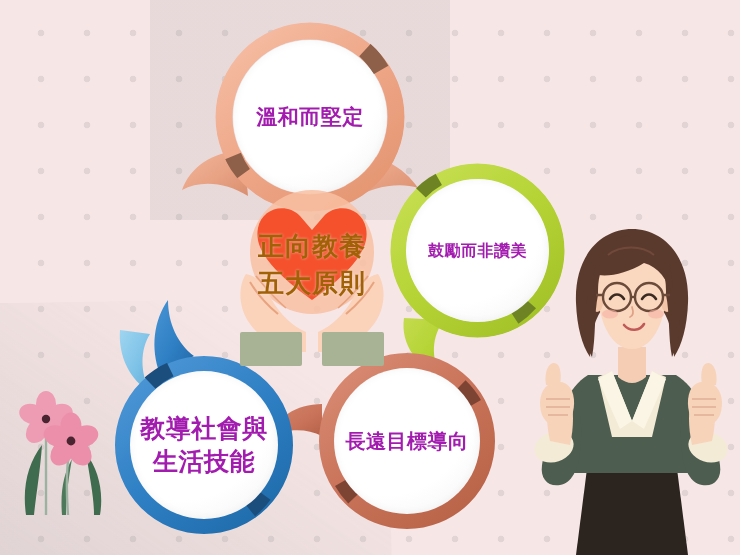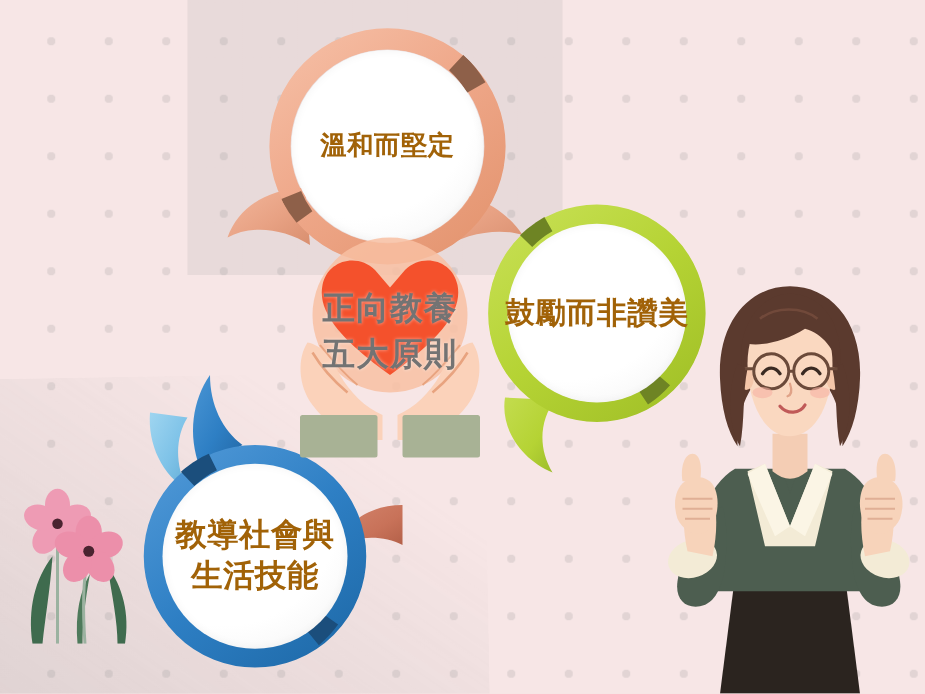--- a/index.html
+++ b/index.html
@@ -53,49 +53,49 @@
   .ring{
     position:absolute;inset:0;border-radius:50%;
   }
   .ring-inner{
     position:absolute;border-radius:50%;
     background:radial-gradient(circle at 34% 26%, #ffffff 0%, #ffffff 62%, #f2f2f2 100%);
     box-shadow:inset 0 0 8px rgba(0,0,0,.05);
   }
   .node-label{
     position:absolute;inset:0;display:flex;align-items:center;justify-content:center;
-    text-align:center;color:#a16207;font-weight:700;line-height:1.32;
+    text-align:center;color:#a21caf;font-weight:700;line-height:1.32;
     letter-spacing:.5px;white-space:pre-line;z-index:4;pointer-events:none;
   }
   .tab{position:absolute;z-index:0;}
 
   
   #node-top    {left:215px;top:22px;width:190px;height:190px;}
   #node-right  {left:390px;top:163px;width:175px;height:175px;}
   #node-bottomright{left:318px;top:352px;width:178px;height:178px;}
   #node-bottomleft {left:114px;top:355px;width:180px;height:180px;}
   #node-left   {left:40px;top:162px;width:188px;height:188px;}
 
   #node-top .ring-inner{inset:18px;}
   #node-right .ring-inner{inset:16px;}
   #node-bottomright .ring-inner{inset:16px;}
   #node-bottomleft .ring-inner{inset:16px;}
   #node-left .ring-inner{inset:17px;}
 
   #node-top .node-label{font-size:21px;}
-  #node-right .node-label{font-size:24px;}
+  #node-right .node-label{font-size:16px;}
   #node-bottomright .node-label{font-size:20px;}
   #node-bottomleft .node-label{font-size:25px;}
   #node-left .node-label{font-size:19.5px;}
 
   
   #center-emblem{position:absolute;left:232px;top:182px;width:160px;height:190px;z-index:3;}
   #center-title{
     position:absolute;left:222px;top:228px;width:180px;
-    text-align:center;z-index:6;font-weight:800;color:#737373;
+    text-align:center;z-index:6;font-weight:800;color:#a16207;
     font-size:26px;line-height:1.42;letter-spacing:1px;white-space:pre-line;
     text-shadow:0 0 3px rgba(255,255,255,.55);
   }
 
   
   #woman{position:absolute;right:-6px;bottom:0;width:230px;height:340px;z-index:5;}
   #flowers{position:absolute;left:8px;bottom:40px;width:110px;height:140px;z-index:2;}
 </style>
 </head>
 <body>
@@ -198,20 +198,36 @@
         </linearGradient>
       </defs>
       <circle cx="87.5" cy="87.5" r="79" fill="none" stroke="url(#rRight)" stroke-width="16"></circle>
       <path d="M30 29 A79 79 0 0 1 48 15" fill="none" stroke="#6E8424" stroke-width="16"></path>
       <path d="M140 140 A79 79 0 0 1 124 154" fill="none" stroke="#6E8424" stroke-width="16"></path>
     </svg>
     <div class="ring-inner"></div>
     <div class="node-label">鼓勵而非讚美</div>
   </div>
 
+  <div class="node" id="node-bottomright">
+    <svg class="ring" viewBox="0 0 178 178">
+      <defs>
+        <linearGradient id="rBR" x1="0.1" y1="0" x2="0.9" y2="1">
+          <stop offset="0%" stop-color="#D98B73"></stop>
+            <stop offset="50%" stop-color="#C87259"></stop>
+            <stop offset="100%" stop-color="#B86247"></stop>
+        </linearGradient>
+      </defs>
+      <circle cx="89" cy="89" r="80" fill="none" stroke="url(#rBR)" stroke-width="16"></circle>
+      <path d="M142 34 A80 80 0 0 1 156 52" fill="none" stroke="#7D4333" stroke-width="16"></path>
+      <path d="M36 146 A80 80 0 0 1 24 130" fill="none" stroke="#7D4333" stroke-width="16"></path>
+    </svg>
+    <div class="ring-inner"></div>
+    <div class="node-label">長遠目標導向</div>
+  </div>
 
   <div class="node" id="node-bottomleft">
     <svg class="ring" viewBox="0 0 180 180">
       <defs>
         <linearGradient id="rBL" x1="0.1" y1="0" x2="0.9" y2="1">
           <stop offset="0%" stop-color="#4E97D6"></stop>
             <stop offset="50%" stop-color="#2E7FC4"></stop>
             <stop offset="100%" stop-color="#1F6BAA"></stop>
         </linearGradient>
       </defs>

